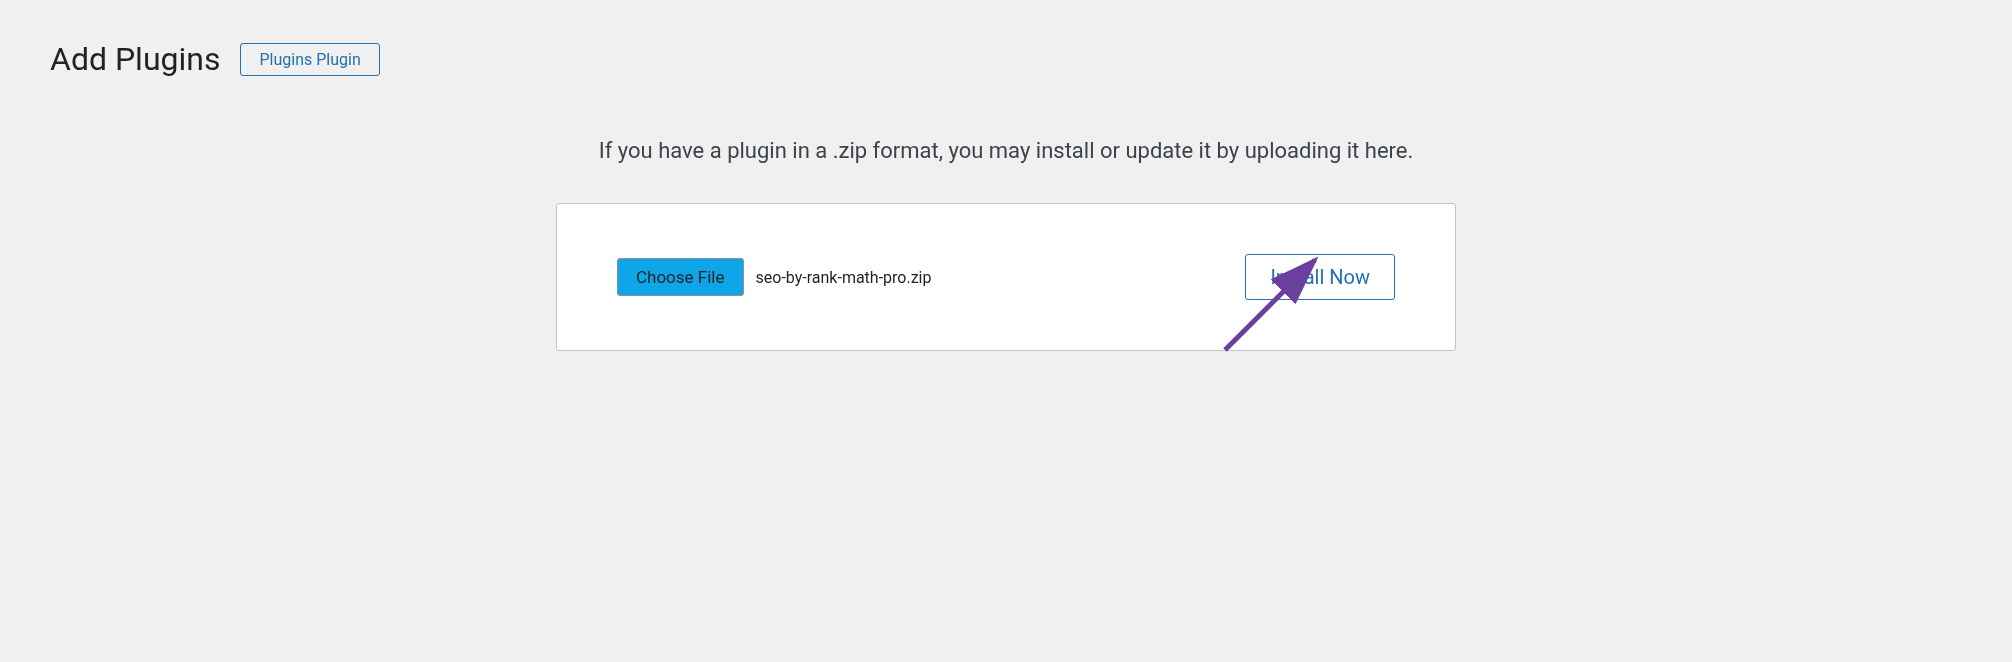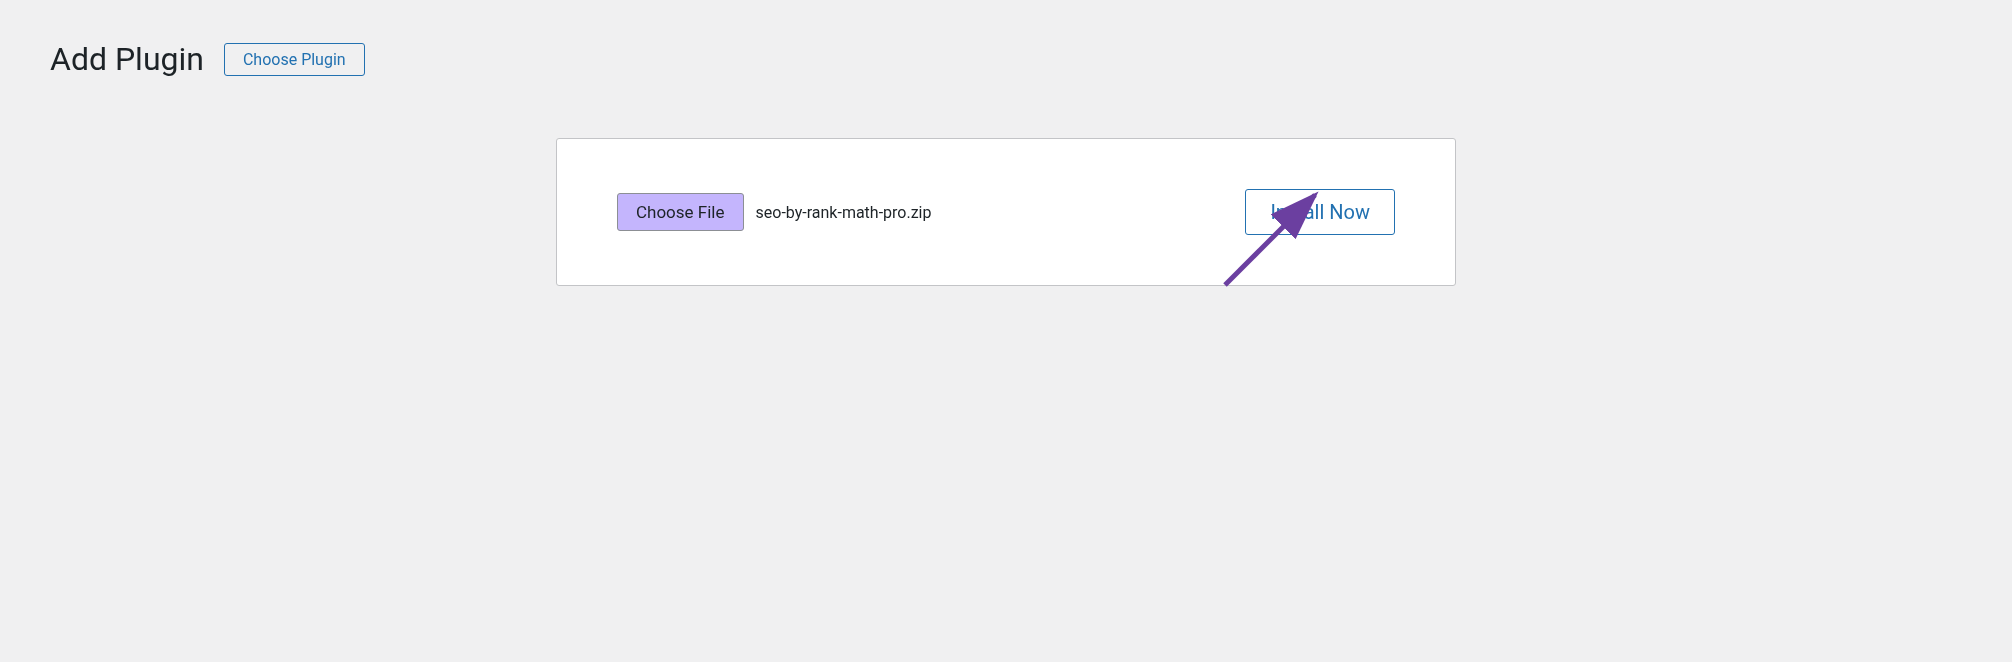--- a/index.html
+++ b/index.html
@@ -69,21 +69,21 @@
     }
 
     .file-input-area {
       display: flex;
       align-items: center;
       gap: 12px;
     }
 
     .choose-file-btn {
       border: 1px solid #8c8f94;
-      background: #c4b5fd;
+      background: #0ea5e9;
       color: #1d2327;
       padding: 8px 18px;
       font-size: 17px;
       border-radius: 3px;
       cursor: pointer;
       font-family: inherit;
     }
 
     .file-name {
       font-size: 16px;
@@ -110,24 +110,25 @@
       width: 140px;
       height: 120px;
       pointer-events: none;
     }
   </style>
 </head>
 <body>
 
 <div class="page-wrapper">
   <div class="page-header">
-    <h1 class="page-title">Add Plugin</h1>
-    <button class="upload-plugin-btn">Choose Plugin</button>
+    <h1 class="page-title">Add Plugins</h1>
+    <button class="upload-plugin-btn">Plugins Plugin</button>
   </div>
 
+  <p class="description-text">If you have a plugin in a .zip format, you may install or update it by uploading it here.</p>
 
   <div class="upload-box">
     <div class="file-input-area">
       <button class="choose-file-btn">Choose File</button>
       <span class="file-name">seo-by-rank-math-pro.zip</span>
     </div>
 
     <button class="install-now-btn">Install Now</button>
 
     <div class="arrow-container">

